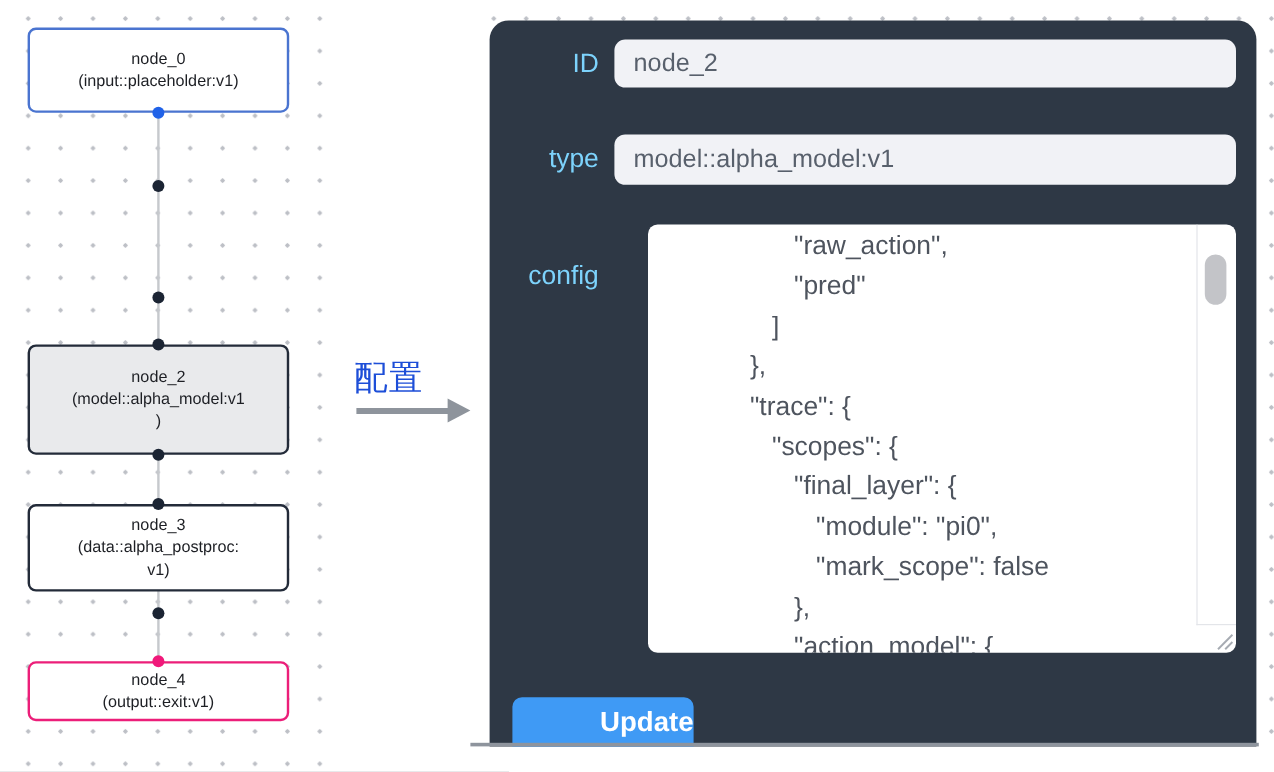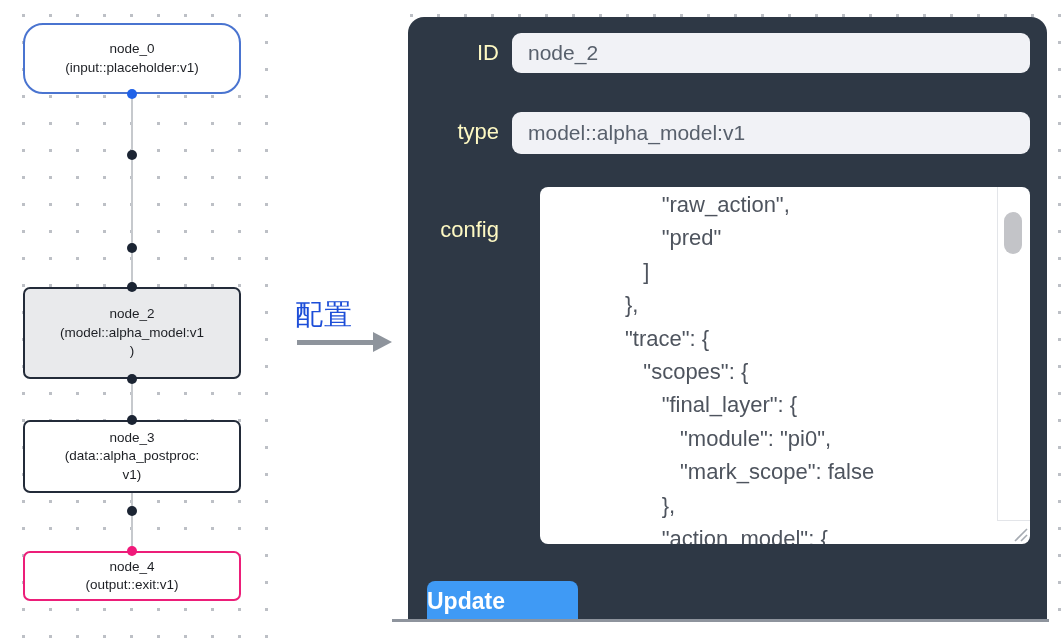--- a/index.html
+++ b/index.html
@@ -14,21 +14,21 @@
     background-size: 27px 27px; background-position: 10px 2px;
   }
   .edge-line { position: absolute; left: 131px; top: 58px; width: 2px; height: 527px; background: #c6c9cd; z-index: 0; }
   .node {
     position: absolute; left: 23px; width: 218px; z-index: 1;
     background: #ffffff; border: 2px solid #232b39; border-radius: 7px;
     display: flex; flex-direction: column; align-items: center; justify-content: center;
     text-align: center; color: #1d1f24; font-size: 13.5px; line-height: 18.5px;
     cursor: pointer;
   }
-  .node.input  { border-color: var(--node-blue); border-radius: 20px; }
+  .node.input  { border-color: var(--node-blue); }
   .node.output { border-color: var(--node-pink); }
   .node.selected { background: var(--selected-bg); border-width: 2.5px; }
   .node .t { font-weight: 500; }
   .port {
     position: absolute; width: 10px; height: 10px; border-radius: 50%;
     background: var(--port-dark); z-index: 2; cursor: crosshair;
   }
   .port.blue { background: var(--port-blue); }
   .port.pink { background: var(--port-pink); }
 
@@ -47,21 +47,21 @@
     background-image: radial-gradient(circle, #bdc0c6 1.6px, transparent 1.9px);
     background-size: 27px 27px; background-position: 6px 2px;
   }
   .panel-bottom-line { position: absolute; left: 392px; top: 619px; width: 657px; height: 3px; background: #8e949d; }
 
   .panel {
     position: absolute; left: 408px; top: 17px; width: 639px; height: 605px;
     background: var(--panel-bg); border-radius: 16px 16px 0 0;
   }
   .field-label { position: absolute; left: 10px; width: 81px; text-align: right;
-    font-size: 22px; color: #fef9c3; }
+    font-size: 22px; color: #7dd3fc; }
   .lbl-id     { top: 23px; }
   .lbl-type   { top: 102px; }
   .lbl-config { top: 164px; margin-top: 36px; }
 
   .text-input {
     position: absolute; left: 104px; width: 518px; height: 40px;
     background: #f1f2f6; border: none; outline: none; border-radius: 9px;
     padding: 0 16px; font-size: 21px; color: #58606c;
     font-family: "Liberation Sans", sans-serif;
   }
@@ -80,21 +80,21 @@
   .sb-vline { position: absolute; left: 457px; top: 0; width: 1px; height: 334px; background: #e3e5e9; }
   .sb-hline { position: absolute; left: 457px; top: 333px; width: 33px; height: 1px; background: #e3e5e9; }
   .sb-thumb { position: absolute; left: 464px; top: 25px; width: 18px; height: 42px;
     border-radius: 9px; background: #c3c4c8; cursor: pointer; }
   .resize-handle { position: absolute; right: 2px; bottom: 2px; width: 17px; height: 17px; cursor: nwse-resize; }
 
   .update-btn {
     position: absolute; left: 19px; top: 564px; width: 151px; height: 41px;
     background: var(--accent); color: #ffffff; border: none; border-radius: 8px 8px 0 0;
     font-size: 23px; font-weight: 600; font-family: "Liberation Sans", sans-serif;
-    cursor: pointer; text-align: left;
+    cursor: pointer; text-align: right;
   }
 </style>
 </head>
 <body>
 
 <div class="stage">
 
   <div class="canvas">
     <div class="edge-line"></div>
 

